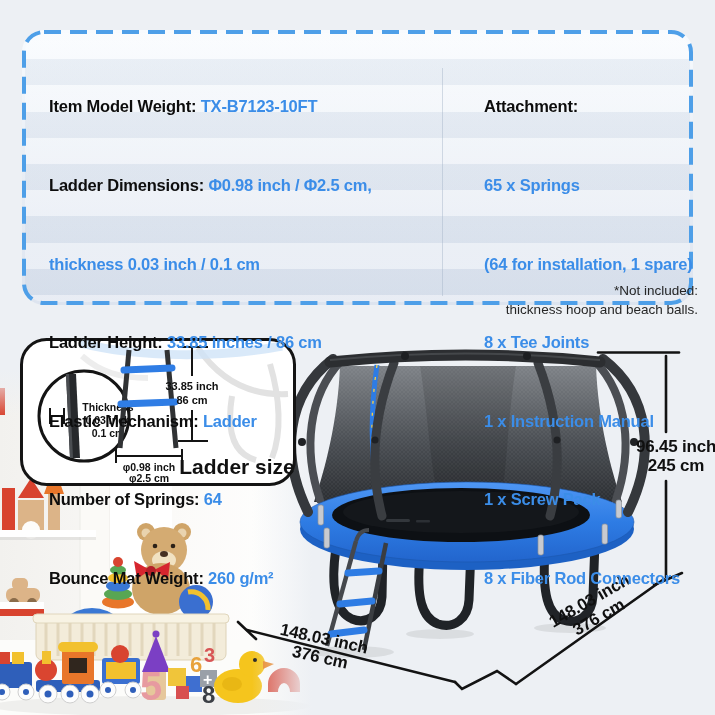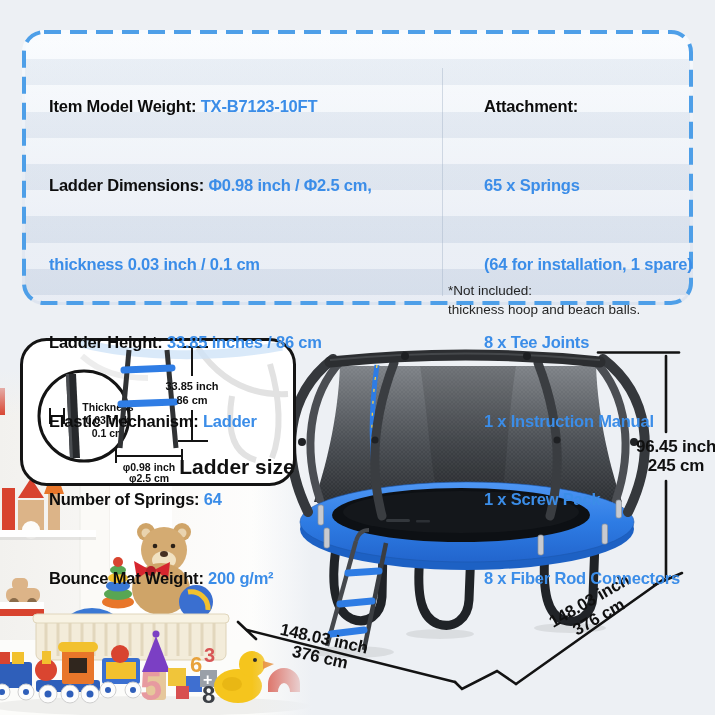--- a/index.html
+++ b/index.html
@@ -11,21 +11,21 @@
   .spec-panel{left:22px;top:30px;width:671px;height:275px;border-radius:22px;
     background:linear-gradient(180deg,#f8fbfe 0%,#eaeff6 45%,#dde4ef 100%);}
   .spec-panel .stripes{position:absolute;inset:3px;border-radius:19px;
     background:repeating-linear-gradient(180deg,rgba(255,255,255,.32) 0 26.2px,rgba(173,189,210,.16) 26.2px 52.4px);}
   .spec-border{position:absolute;left:0;top:0;pointer-events:none;}
   .col{position:absolute;top:11px;white-space:pre;font-weight:bold;font-size:16.5px;line-height:26.2px;letter-spacing:-0.2px;color:#0d0d0d;}
   .col-left{left:27px;width:372px;}
   .col-right{left:426px;width:242px;margin-left:36px;}
   .val{color:#3b8de8;}
   .divider{left:420px;top:38px;width:1px;height:228px;background:rgba(165,180,200,.45);}
-  .note{left:426px;top:251px;width:250px;text-align:left;font-size:13.5px;line-height:19px;color:#262626;font-weight:normal;}
+  .note{left:426px;top:251px;width:250px;text-align:right;font-size:13.5px;line-height:19px;color:#262626;font-weight:normal;}
 
   
   .dim-label{font-weight:bold;color:#101010;text-align:center;font-size:17px;line-height:19px;letter-spacing:-0.2px;}
   .dim-height{left:631px;top:437px;width:90px;}
   .dim-width{left:249px;top:629px;width:146px;transform:rotate(12.5deg);}
   .dim-depth{left:521px;top:590px;width:146px;transform:rotate(-30deg);}
 </style>
 </head>
 <body>
 
@@ -371,21 +371,21 @@
     </svg>
     <div class="abs divider"></div>
 
     <div class="col col-left">
       <div><span class="lbl">Item Model Weight: </span><span class="val">TX-B7123-10FT</span></div>
       <div><span class="lbl">Ladder Dimensions: </span><span class="val">Φ0.98 inch / Φ2.5 cm,</span></div>
       <div><span class="lbl"></span><span class="val">thickness 0.03 inch / 0.1 cm</span></div>
       <div><span class="lbl">Ladder Height: </span><span class="val">33.85 inches / 86 cm</span></div>
       <div><span class="lbl">Elastic Mechanism: </span><span class="val">Ladder</span></div>
       <div><span class="lbl">Number of Springs: </span><span class="val">64</span></div>
-      <div><span class="lbl">Bounce Mat Weight: </span><span class="val">200 g/m²</span></div>
+      <div><span class="lbl">Bounce Mat Weight: </span><span class="val">260 g/m²</span></div>
       
       
     </div>
 
     <div class="col col-right">
       <div><span class="lbl">Attachment:</span><span class="val"></span></div>
       <div><span class="lbl"></span><span class="val">65 x Springs</span></div>
       <div><span class="lbl"></span><span class="val">(64 for installation, 1 spare)</span></div>
       <div><span class="lbl"></span><span class="val">8 x Tee Joints</span></div>
       <div><span class="lbl"></span><span class="val">1 x Instruction Manual</span></div>

